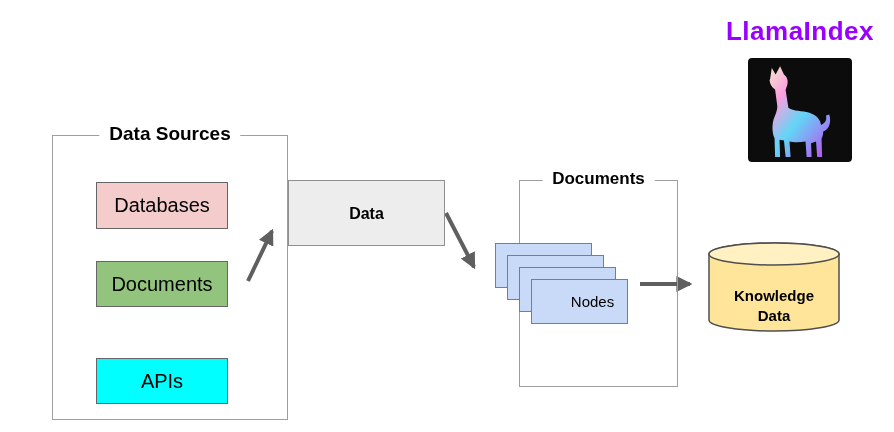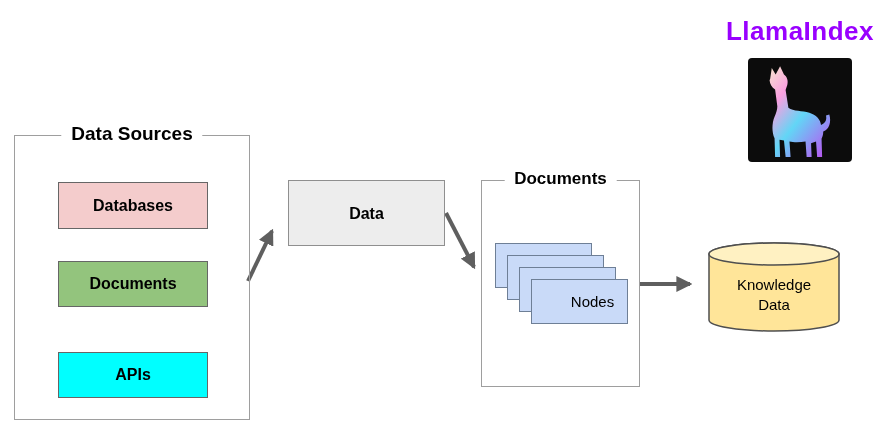--- a/index.html
+++ b/index.html
@@ -14,39 +14,39 @@
     font-size:26px;font-weight:bold;color:var(--brand-purple,#9900ff);
     letter-spacing:0.5px;
   }
   .logo{
     position:absolute;left:748px;top:58px;width:104px;height:104px;
     background:var(--logo-bg,#0c0c0c);border-radius:4px;
     display:flex;align-items:center;justify-content:center;
   }
   .logo svg{width:100%;height:100%;}
   
-  .group{position:absolute;border:1px solid var(--group-border,#9e9e9e);background:transparent;}
+  .group{position:absolute;border:1px solid var(--group-border,#9e9e9e);background:transparent;margin-left:38px;}
   .group-title{
     position:absolute;left:50%;transform:translateX(-50%);
     background:#fff;padding:0 10px;font-weight:bold;white-space:nowrap;
   }
   #group-data-sources{left:14px;top:135px;width:234px;height:283px;}
   #group-data-sources .group-title{top:-13px;font-size:19px;}
   #group-documents{left:481px;top:180px;width:157px;height:205px;}
   #group-documents .group-title{top:-12px;font-size:17px;}
   
   .src-box{
-    position:absolute;left:43px;width:150px;box-sizing:border-box;
+    position:absolute;left:43px;width:132px;box-sizing:border-box;
     border:1px solid var(--box-border,#666);
     display:flex;align-items:center;justify-content:center;
-    font-size:16px;font-weight:bold;
+    font-size:20px;font-weight:normal;
   }
   #box-databases{top:46px;height:47px;background:var(--databases-fill,#f4cccc);}
   #box-documents{top:125px;height:46px;background:var(--documents-fill,#93c47d);}
-  #box-apis{top:216px;height:46px;background:var(--apis-fill,#00ffff);}
+  #box-apis{top:222px;height:46px;background:var(--apis-fill,#00ffff);}
   
   .connector-box{
     position:absolute;left:288px;top:180px;width:157px;height:66px;box-sizing:border-box;
     background:var(--connector-fill,#ededed);border:1px solid var(--connector-border,#8f8f8f);
     display:flex;flex-direction:column;align-items:center;justify-content:center;
     font-size:16px;font-weight:bold;line-height:21px;text-align:center;
   }
   
   .node-card{
     position:absolute;width:97px;height:45px;box-sizing:border-box;
@@ -54,22 +54,22 @@
     display:flex;align-items:center;justify-content:center;font-size:15px;padding-left:26px;
   }
   #card-1{left:495px;top:243px;}
   #card-2{left:507px;top:255px;}
   #card-3{left:519px;top:267px;}
   #card-4{left:531px;top:279px;}
   
   .kb{position:absolute;left:708px;top:242px;width:132px;height:90px;}
   .kb svg{position:absolute;left:0;top:0;width:132px;height:90px;}
   .kb-label{
-    position:absolute;left:0;top:33px;width:100%;text-align:center;
-    font-size:15px;font-weight:normal;line-height:20px;
+    position:absolute;left:0;top:44px;width:100%;text-align:center;
+    font-size:15px;font-weight:bold;line-height:20px;
   }
   
   #arrows{position:absolute;left:0;top:0;width:894px;height:432px;pointer-events:none;}
   #arrows line{stroke:var(--arrow,#5f5f5f);stroke-width:4;}
 </style>
 </head>
 <body>
 
 <div id="canvas">
 

